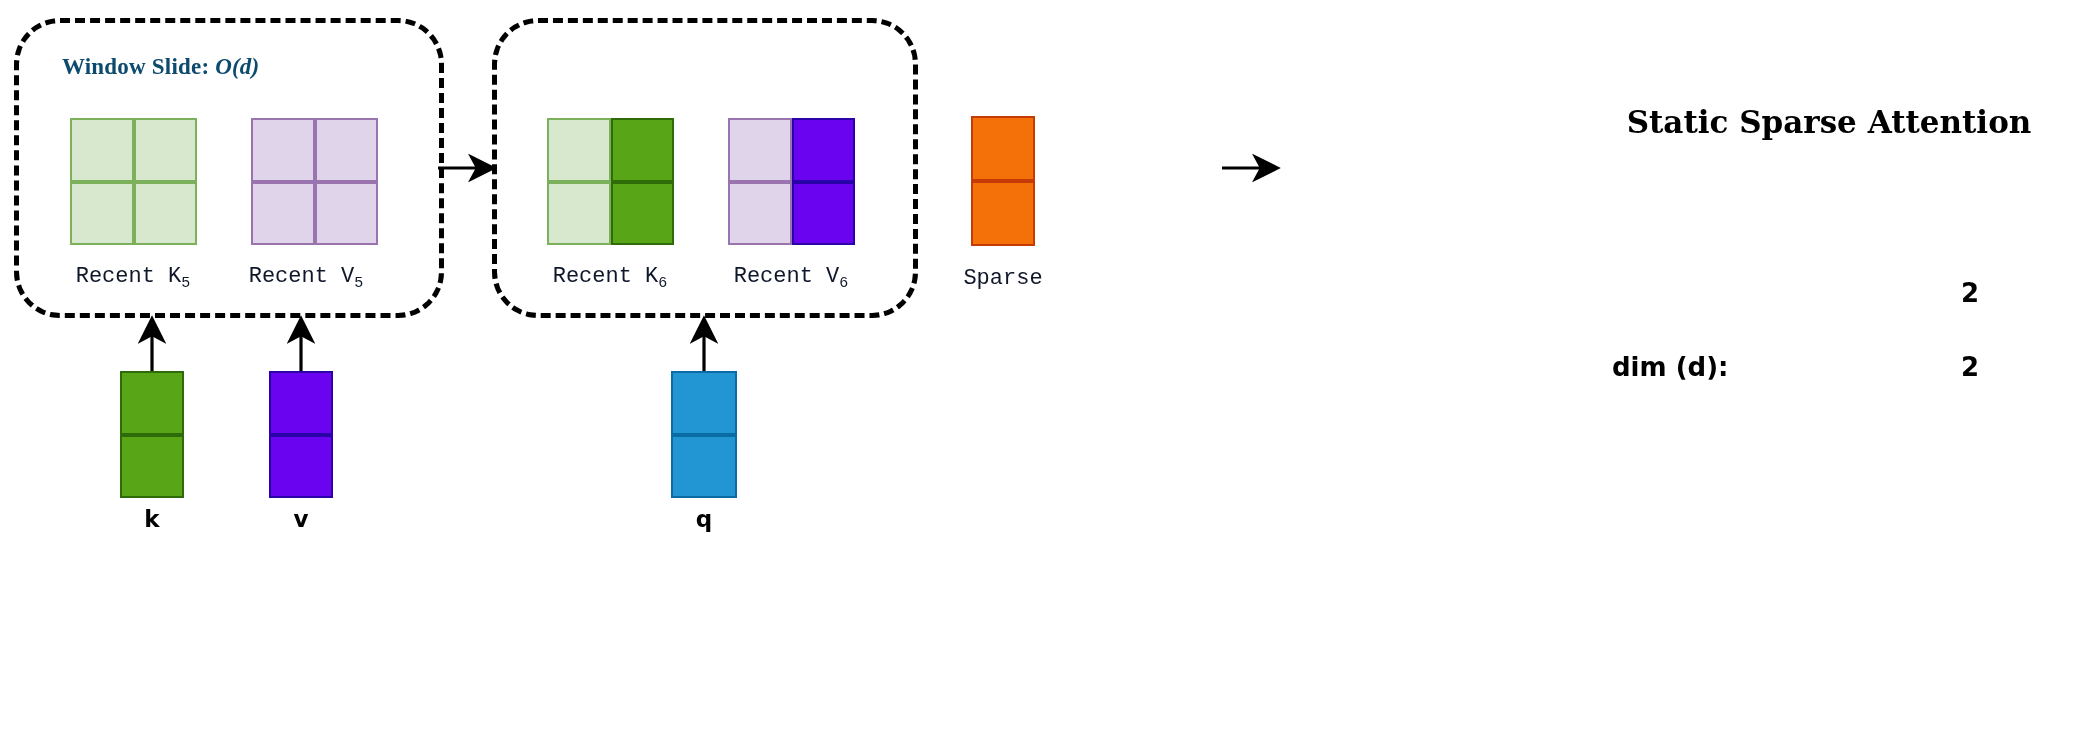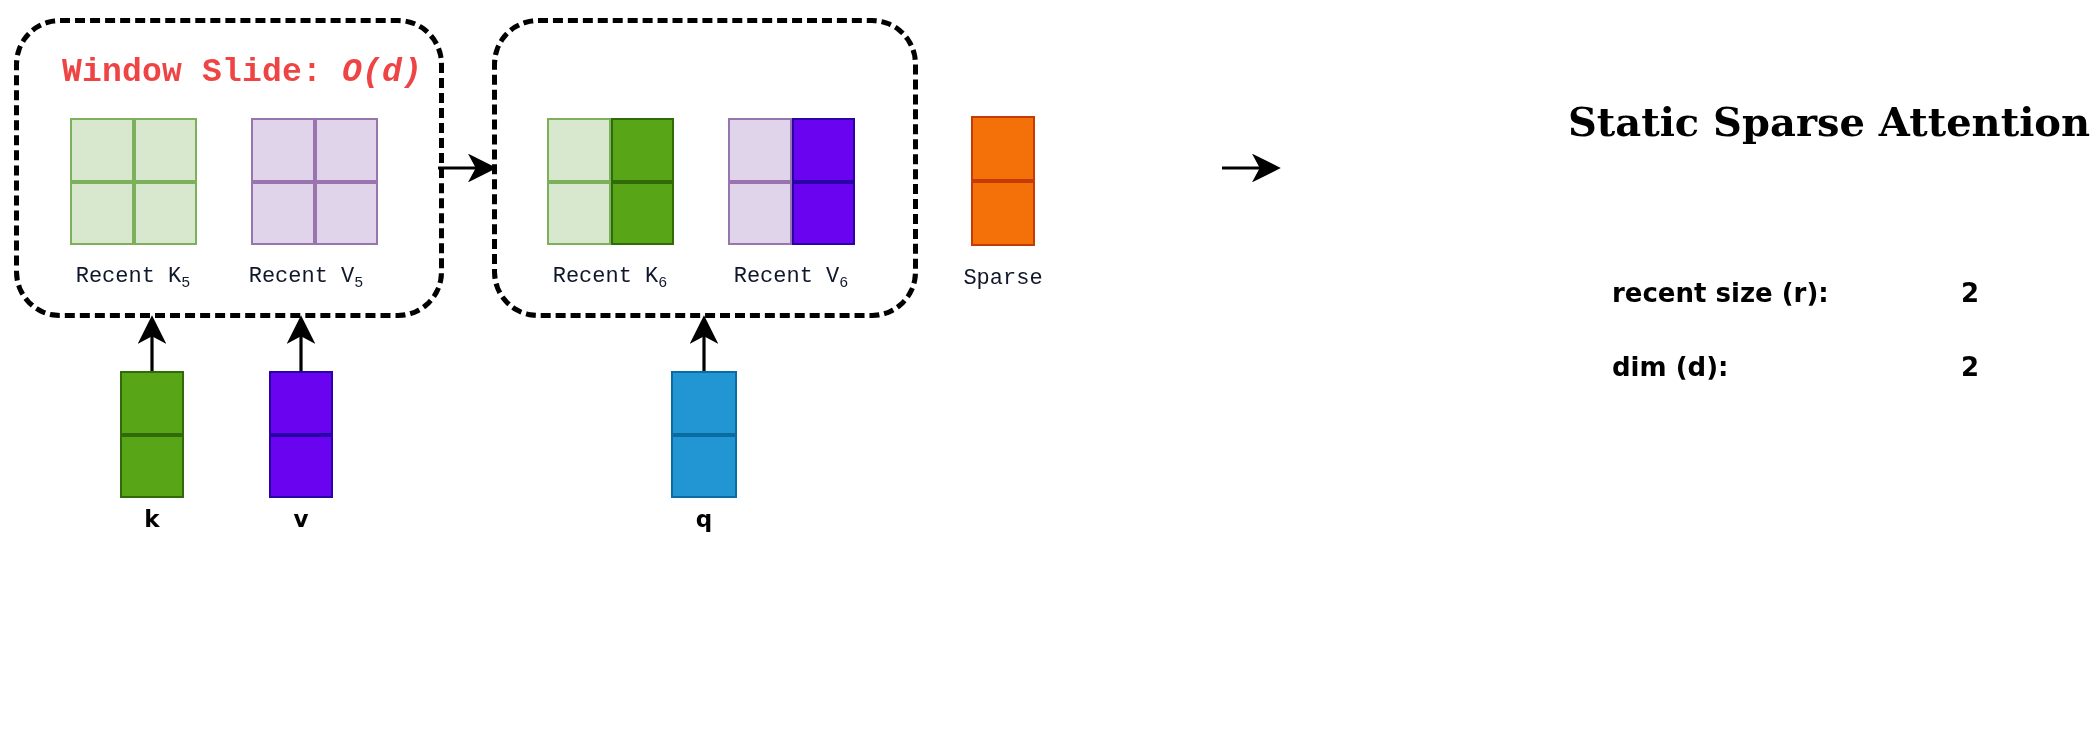--- a/index.html
+++ b/index.html
@@ -11,24 +11,24 @@
   
   .stage-box{
     position:absolute;
     border:5px dashed #000000;
     border-radius:46px;
     box-sizing:border-box;
     background:transparent;
   }
   .stage-title{
     position:absolute;
-    font-family:Liberation Mono, monospace;
+    font-family:Liberation Serif, serif;
     font-weight:bold;
-    font-size:33px;
-    color:#ef4444;
+    font-size:23px;
+    color:#0c4a6e;
     white-space:nowrap;
     letter-spacing:.2px;
   }
   .stage-title i{font-style:italic;}
 
   
   .matrix{
     position:absolute;
     display:grid;
     box-sizing:border-box;
@@ -70,21 +70,21 @@
   
   svg.arrows{position:absolute;left:0;top:0;width:2098px;height:742px;
              pointer-events:none;overflow:visible;}
 
   
   #info{position:absolute;left:1560px;top:0;width:538px;height:742px;}
   #info-title{
     position:absolute;left:0;top:96px;width:538px;
     text-align:center;
     font-family:"DejaVu Serif","Liberation Serif",serif;
-    font-weight:bold;font-size:40px;line-height:52px;color:#000;
+    font-weight:bold;font-size:31px;line-height:52px;color:#000;
   }
   .param-row{
     position:absolute;left:0;width:538px;height:40px;
     font-family:"DejaVu Sans","Liberation Sans",sans-serif;
     font-size:26px;font-weight:bold;color:#000;
   }
   .param-key{position:absolute;left:52px;top:0;white-space:nowrap;}
   .param-val{position:absolute;left:380px;top:0;width:60px;text-align:center;}
 </style>
 </head>
@@ -183,21 +183,20 @@
   <div class="vec" style="left:671px;top:371px;width:66px;height:127px;">
     <div class="cell" style="background:#2196d3;border-color:#0b6ca3;"></div>
     <div class="cell" style="background:#2196d3;border-color:#0b6ca3;"></div>
   </div>
   <div class="vlabel" style="left:704px;top:506px;">q</div>
 
   <div id="info">
     <div id="info-title">Static Sparse Attention</div>
 
     <div class="param-row" style="top:278px;">
-      <span class="param-key">recent size (r):</span>
       <span class="param-val">2</span>
     </div>
 
     <div class="param-row" style="top:352px;">
       <span class="param-key">dim (d):</span>
       <span class="param-val">2</span>
     </div>
   </div>
 
 </div>

